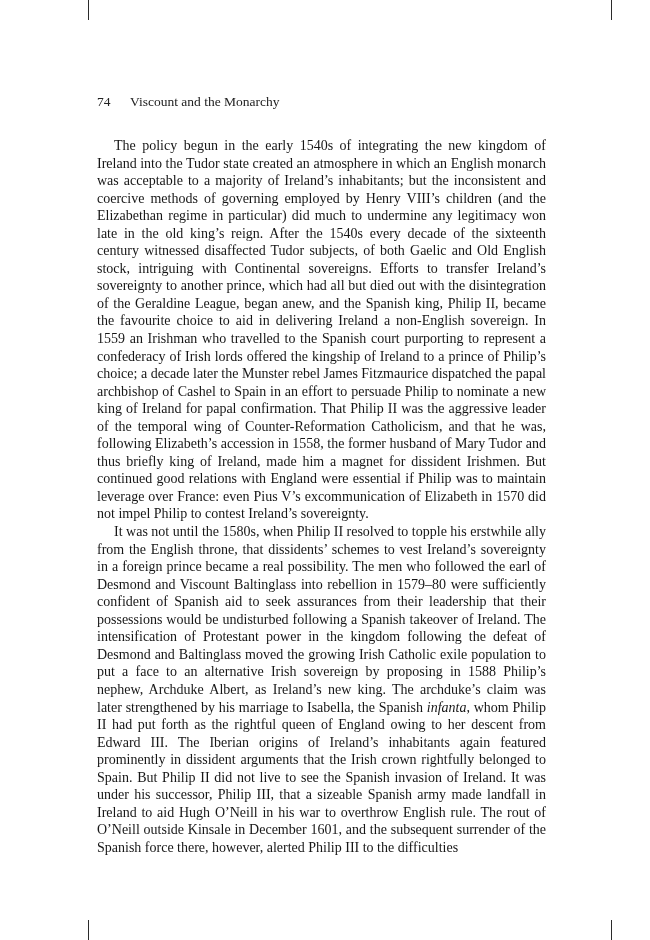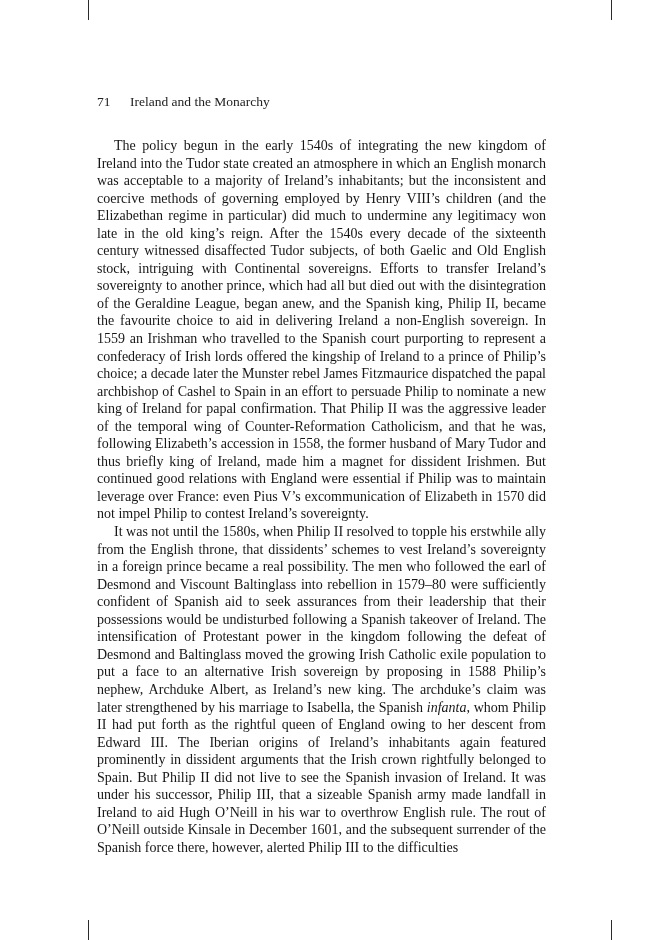--- a/index.html
+++ b/index.html
@@ -64,21 +64,21 @@
 <div class="page">
 
   <div class="crop-mark crop-tl"></div>
   <div class="crop-mark crop-tr"></div>
   <div class="crop-mark crop-bl"></div>
   <div class="crop-mark crop-br"></div>
 
   <div class="content">
 
     <div class="running-head">
-      <span class="page-num">71</span><span class="running-title">Ireland and the Monarchy</span>
+      <span class="page-num">74</span><span class="running-title">Viscount and the Monarchy</span>
     </div>
 
     <div class="body-text">
       <p class="para"><span>The policy begun in the early 1540s of integrating the new kingdom of Ireland into the Tudor state created an atmosphere in which an English monarch was acceptable to a majority of Ireland’s inhabitants; but the inconsistent and coercive methods of governing employed by Henry VIII’s children (and the Elizabethan regime in particular) did much to undermine any legitimacy won late in the old king’s reign. After the 1540s every decade of the sixteenth century witnessed disaffected Tudor subjects, of both Gaelic and Old English stock, intriguing with Continental sovereigns. Efforts to transfer Ireland’s sovereignty to another prince, which had all but died out with the disintegration of the Geraldine League, began anew, and the Spanish king, Philip II, became the favourite choice to aid in delivering Ireland a non-English sovereign. In 1559 an Irishman who travelled to the Spanish court purporting to represent a confederacy of Irish lords offered the kingship of Ireland to a prince of Philip’s choice; a decade later the Munster rebel James Fitzmaurice dispatched the papal archbishop of Cashel to Spain in an effort to persuade Philip to nominate a new king of Ireland for papal confirmation. That Philip II was the aggressive leader of the temporal wing of Counter-Reformation Catholicism, and that he was, following Elizabeth’s accession in 1558, the former husband of Mary Tudor and thus briefly king of Ireland, made him a magnet for dissident Irishmen. But continued good relations with England were essential if Philip was to maintain leverage over France: even Pius V’s excommunication of Elizabeth in 1570 did not impel Philip to contest Ireland’s sovereignty.</span></p>
       <p class="para"><span>It was not until the 1580s, when Philip II resolved to topple his erstwhile ally from the English throne, that dissidents’ schemes to vest Ireland’s sovereignty in a foreign prince became a real possibility. The men who followed the earl of Desmond and Viscount Baltinglass into rebellion in 1579–80 were sufficiently confident of Spanish aid to seek assurances from their leadership that their possessions would be undisturbed following a Spanish takeover of Ireland. The intensification of Protestant power in the kingdom following the defeat of Desmond and Baltinglass moved the growing Irish Catholic exile population to put a face to an alternative Irish sovereign by proposing in 1588 Philip’s nephew, Archduke Albert, as Ireland’s new king. The archduke’s claim was later strengthened by his marriage to Isabella, the Spanish </span><em>infanta</em><span>, whom Philip II had put forth as the rightful queen of England owing to her descent from Edward III. The Iberian origins of Ireland’s inhabitants again featured prominently in dissident arguments that the Irish crown rightfully belonged to Spain. But Philip II did not live to see the Spanish invasion of Ireland. It was under his successor, Philip III, that a sizeable Spanish army made landfall in Ireland to aid Hugh O’Neill in his war to overthrow English rule. The rout of O’Neill outside Kinsale in December 1601, and the subsequent surrender of the Spanish force there, however, alerted Philip III to the difficulties</span></p>
     </div>
 
   </div>
 </div>
 

